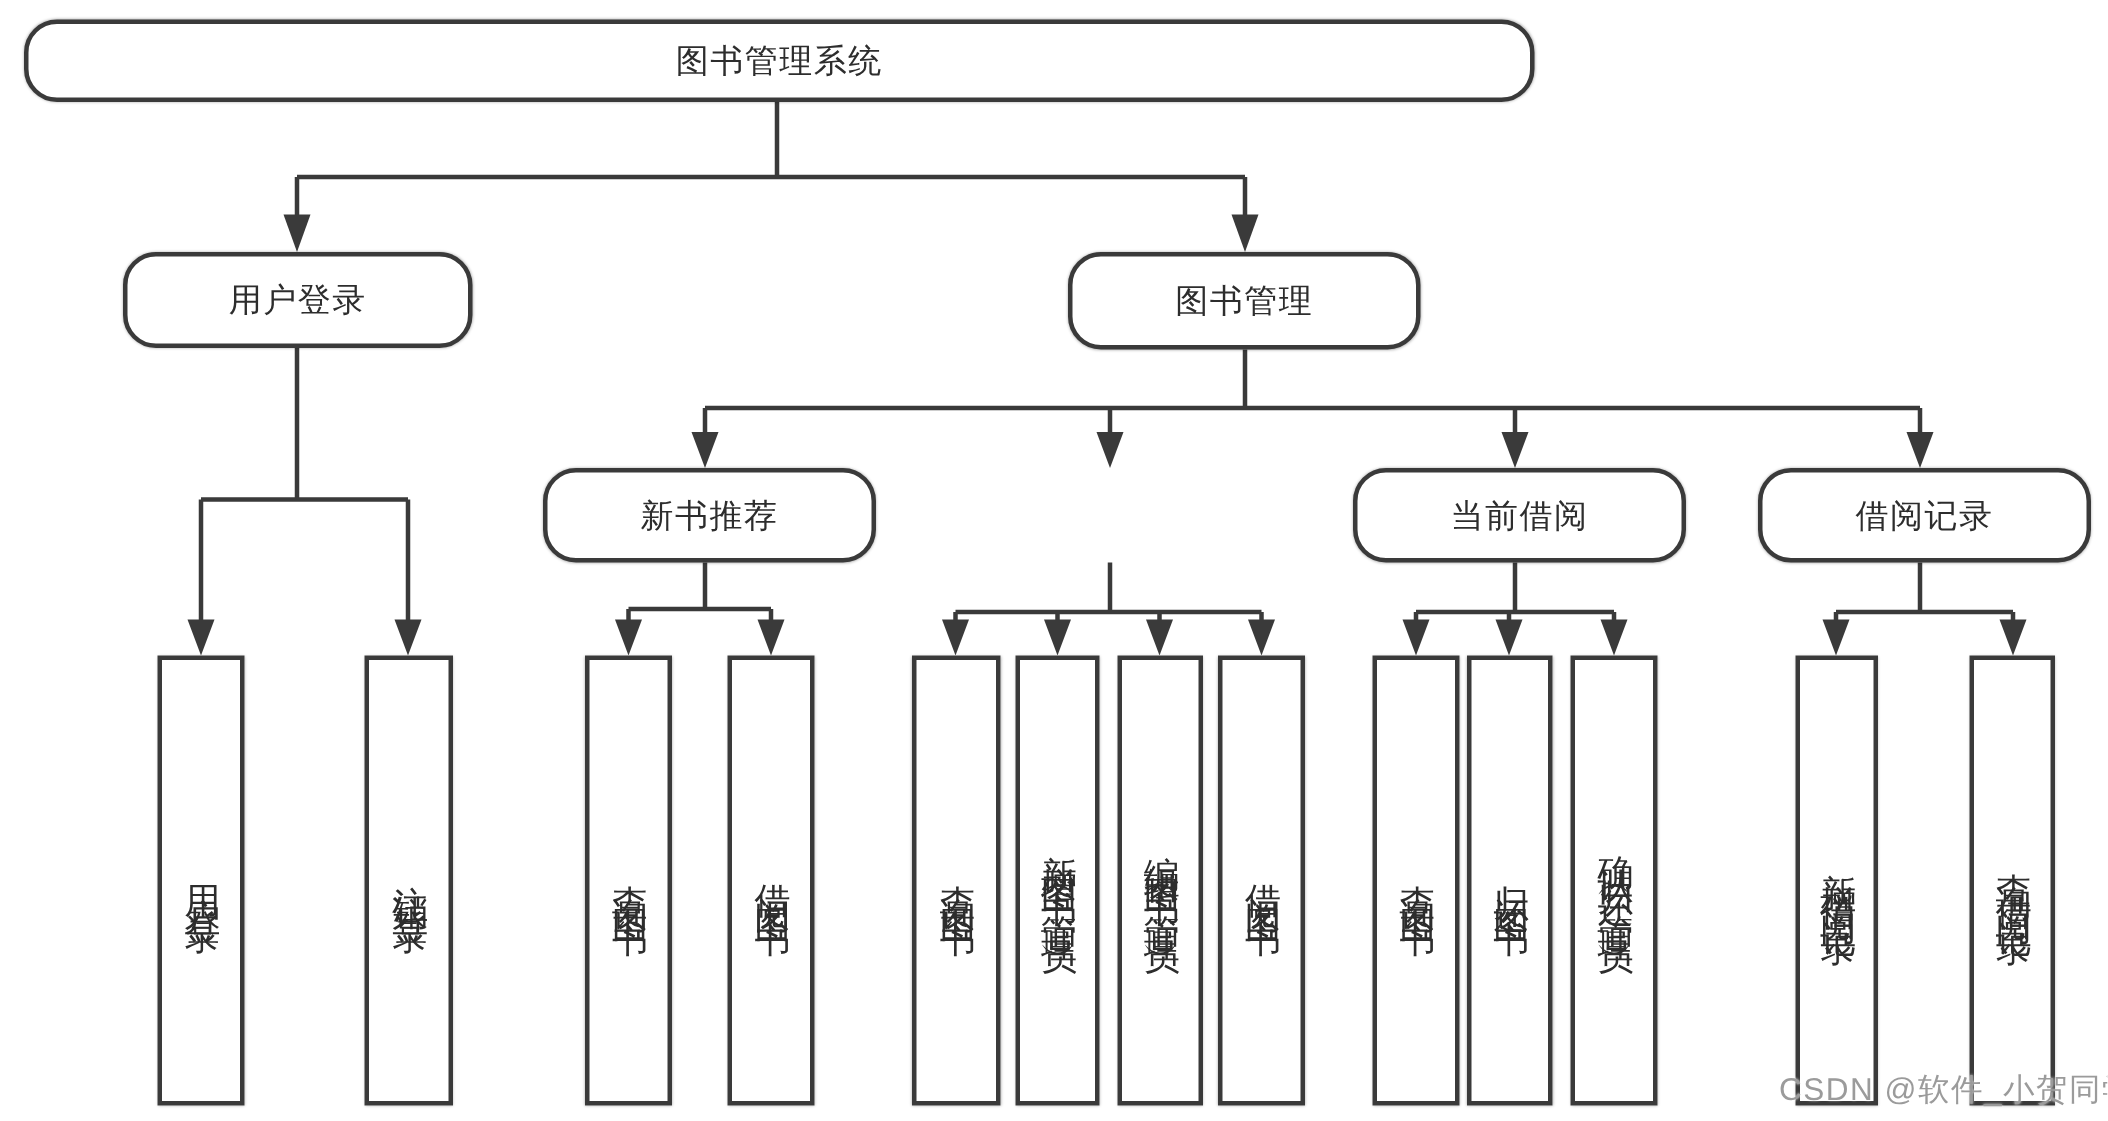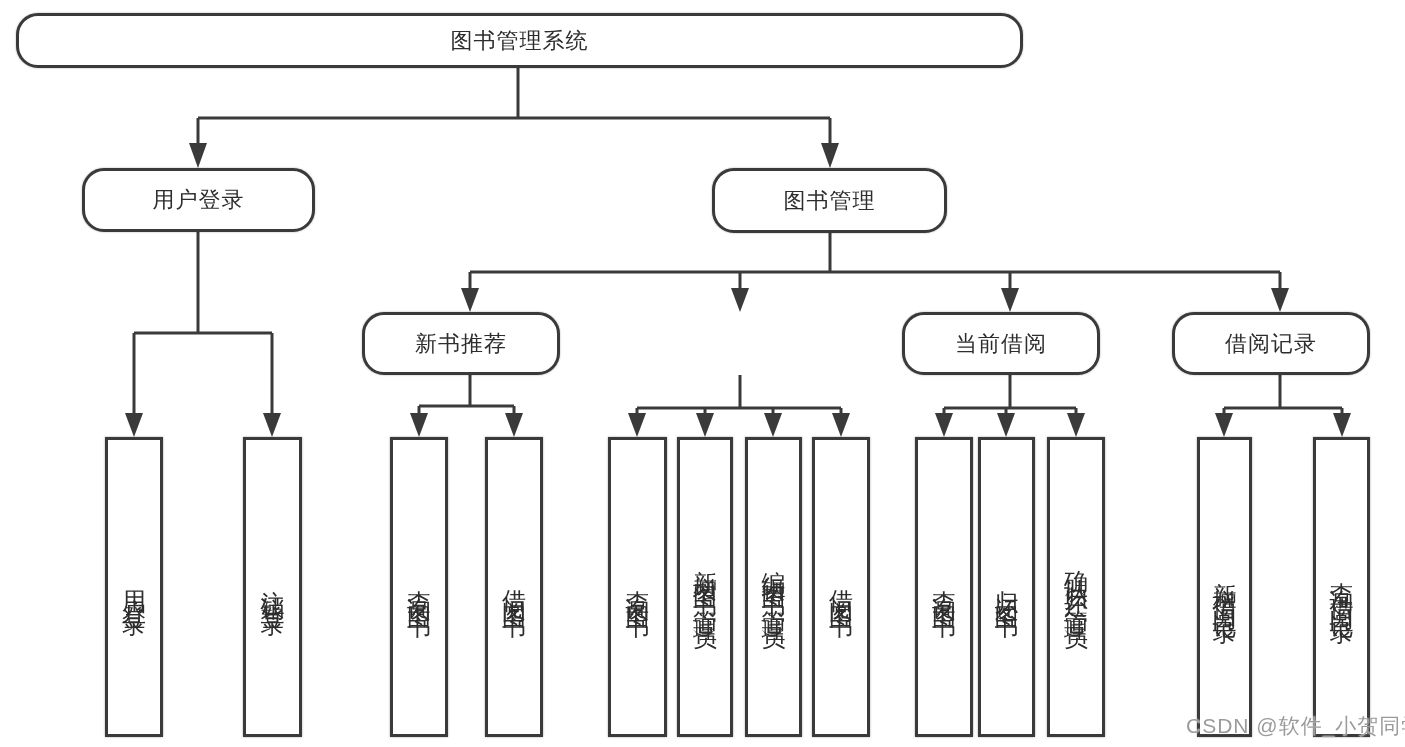--- a/index.html
+++ b/index.html
@@ -47,21 +47,21 @@
   .leaf span {
     writing-mode: vertical-rl;
     text-orientation: upright;
     letter-spacing: 8px;
     line-height: 1;
     white-space: nowrap;
   }
   .root-box   { left: 16px;  top: 13px;  width: 1007px; height: 55px; }
   .l2-a       { left: 82px;  top: 168px; width: 233px;  height: 64px; }
   .l2-b       { left: 712px; top: 168px; width: 235px;  height: 65px; }
-  .l3         { top: 312px;  width: 198px; height: 63px; }
+  .l3         { top: 312px;  width: 222px; height: 63px; }
   .l3-a { left: 362px; }
   .l3-b { left: 632px; }
   .l3-c { left: 902px; }
   .l3-d { left: 1172px; }
   .watermark {
     position: absolute;
     left: 1186px;
     top: 712px;
     font-size: 21px;
     color: #9b9b9b;

